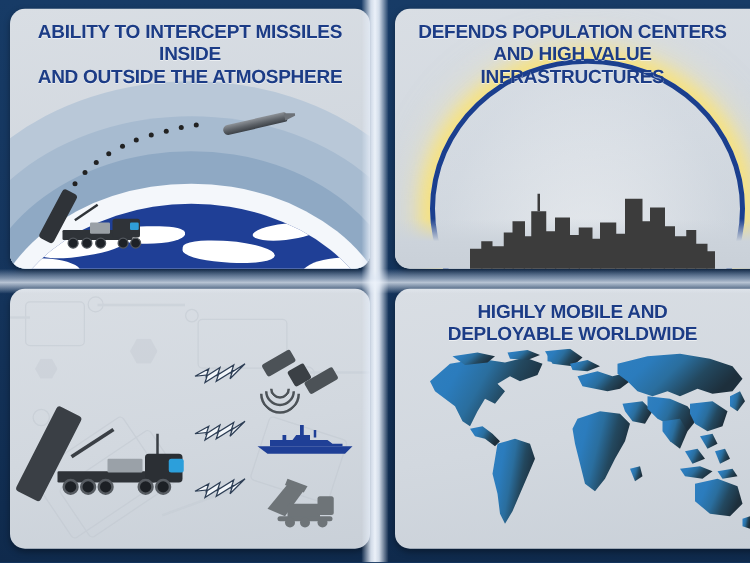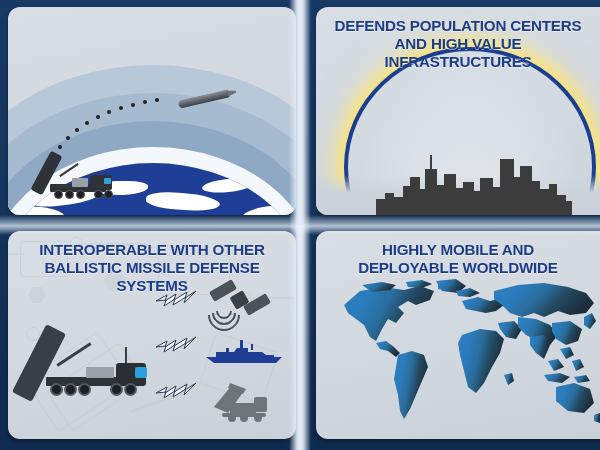--- a/index.html
+++ b/index.html
@@ -154,20 +154,22 @@
         <div class="lv-box"></div>
         <div class="lv-cab"></div>
         <div class="lv-cabwin"></div>
         <div class="wh" style="left:10px;"></div>
         <div class="wh" style="left:21px;"></div>
         <div class="wh" style="left:32px;"></div>
         <div class="wh" style="left:50px;"></div>
         <div class="wh" style="left:60px;"></div>
       </div>
     </div>
+    <div class="title">ABILITY TO INTERCEPT MISSILES INSIDE
+AND OUTSIDE THE ATMOSPHERE</div>
   </div>
 
   <div class="panel p-tr">
     <div class="tl-clip">
       <div class="dome-glow"></div>
       <div class="dome"></div>
       <div class="dome-mask"></div>
       <div class="skyline">
         <div class="ground"></div>
         <div class="bld" style="left:0px;width:10px;height:16px;"></div>
@@ -277,22 +279,20 @@
             <rect x="44" y="20" width="13" height="15" rx="2"></rect>
             <rect x="12" y="36" width="44" height="4" rx="2"></rect>
             <circle cx="22" cy="41" r="4"></circle>
             <circle cx="34" cy="41" r="4"></circle>
             <circle cx="48" cy="41" r="4"></circle>
             <path d="M20 6 L36 12 L33 17 L18 11 Z"></path>
           </g>
         </svg>
       </div>
     </div>
-    <div class="title">INTEROPERABLE WITH OTHER
-BALLISTIC MISSILE DEFENSE SYSTEMS</div>
   </div>
 
   <div class="panel p-br">
     <div class="map">
       <svg viewBox="0 0 262 148" preserveAspectRatio="none">
         <defs>
           <linearGradient id="mapgrad" x1="0" y1="0" x2="1" y2="0.35">
             <stop offset="0%" stop-color="#2f7fbf"></stop>
             <stop offset="28%" stop-color="#2b7cbd"></stop>
             <stop offset="52%" stop-color="#2a6e9e"></stop>

